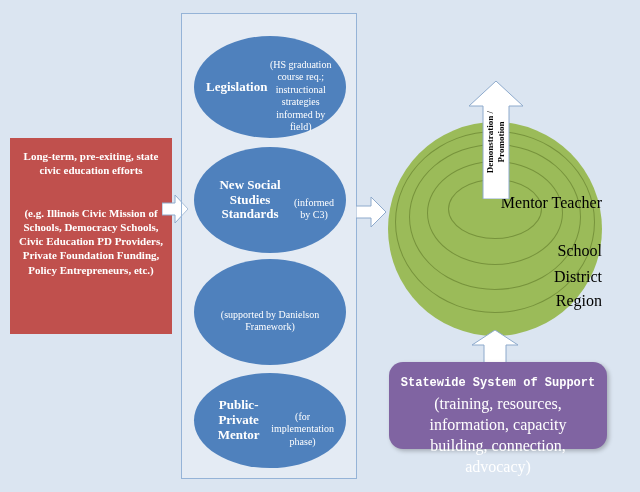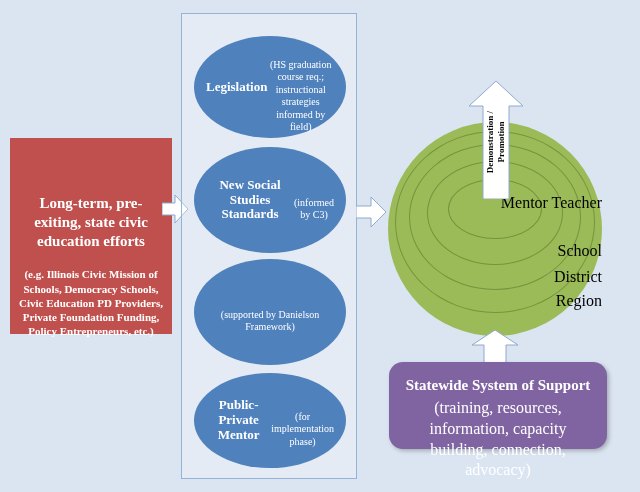--- a/index.html
+++ b/index.html
@@ -3,22 +3,22 @@
 <meta charset="utf-8">
 <style>
   html,body{margin:0;padding:0;}
   body{width:640px;height:492px;overflow:hidden;font-family:"Liberation Serif",serif;}
   .canvas{position:relative;width:640px;height:492px;background:#dbe5f1;}
 
   
   .left-box{position:absolute;left:10px;top:138px;width:162px;height:196px;
     background:#c0504d;color:#fff;text-align:center;box-sizing:border-box;
     padding:12px 8px 8px 8px;}
-  .lb-title{font-size:15px;font-weight:bold;line-height:1.25;margin-top:44px;}
-  .lb-sub{font-size:11px;font-weight:bold;line-height:1.3;margin-top:17px;}
+  .lb-title{font-size:11px;font-weight:bold;line-height:1.25;}
+  .lb-sub{font-size:11px;font-weight:bold;line-height:1.3;margin-top:28px;}
 
   
   .pipeline{position:absolute;left:181px;top:13px;width:176px;height:466px;
     border:1px solid #95b3d7;background:rgba(255,255,255,0.25);box-sizing:border-box;}
   .ellipse{position:absolute;left:12px;width:152px;border-radius:50%;
     background:#4f81bd;color:#fff;display:flex;flex-direction:row;
     align-items:center;justify-content:center;text-align:center;
     padding:0 12px;box-sizing:border-box;}
   .e1{top:22px;height:102px;}
   .e2{top:133px;height:106px;}
@@ -60,21 +60,21 @@
   .promo-label{position:absolute;left:50%;top:52%;width:116px;
     transform:translate(-50%,-50%) rotate(-90deg);text-align:center;
     font-size:9px;font-weight:bold;line-height:1.25;color:#000;}
   .promo-label span{display:block;white-space:nowrap;}
 
   
   .support-box{position:absolute;left:389px;top:362px;width:218px;height:87px;
     background:#8064a2;border-radius:14px;color:#fff;text-align:center;
     box-sizing:border-box;padding:14px 10px 8px 10px;
     box-shadow:2px 2px 4px rgba(0,0,0,0.25);}
-  .sb-title{font-size:15px;font-weight:bold;line-height:1.2;}
+  .sb-title{font-size:12px;font-weight:bold;line-height:1.2;font-family:Liberation Mono, monospace;}
   .sb-sub{font-size:16px;line-height:1.3;margin-top:4px;}
 </style>
 </head>
 <body>
 
 <div class="canvas">
 
   <div class="left-box">
     <div class="lb-title">Long-term, pre-exiting, state civic education efforts</div>
     <div class="lb-sub">(e.g. Illinois Civic Mission of Schools, Democracy Schools, Civic Education PD Providers, Private Foundation Funding, Policy Entrepreneurs, etc.)</div>

